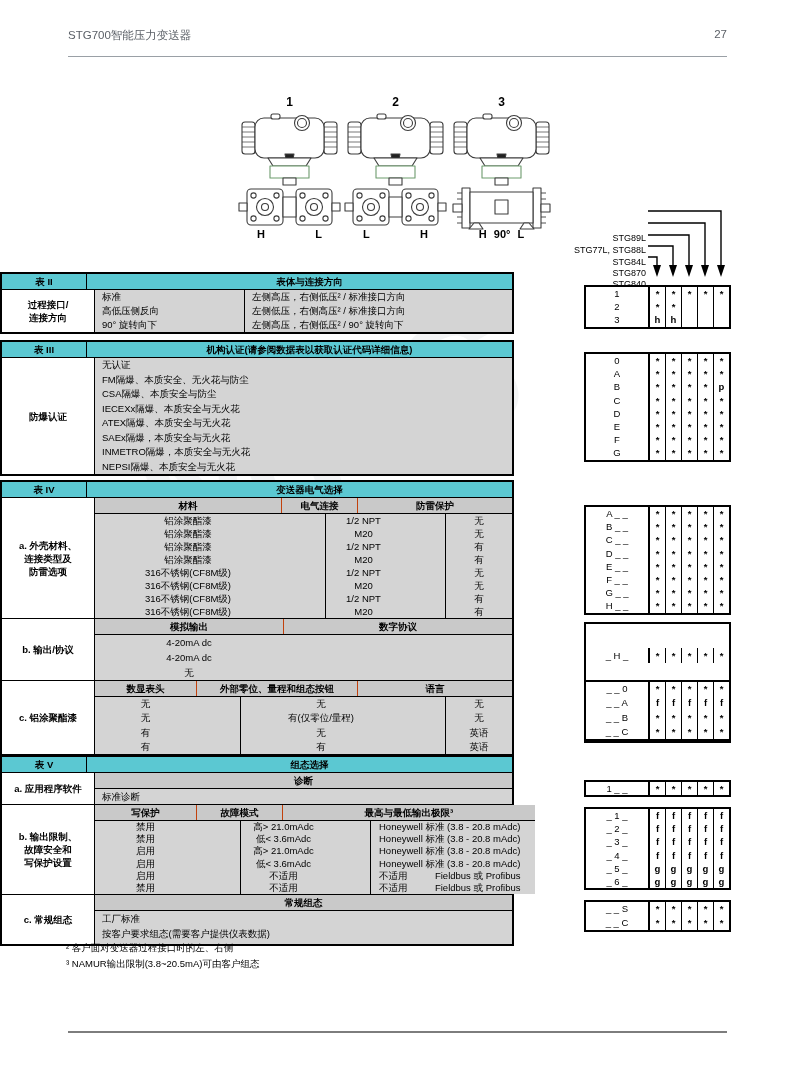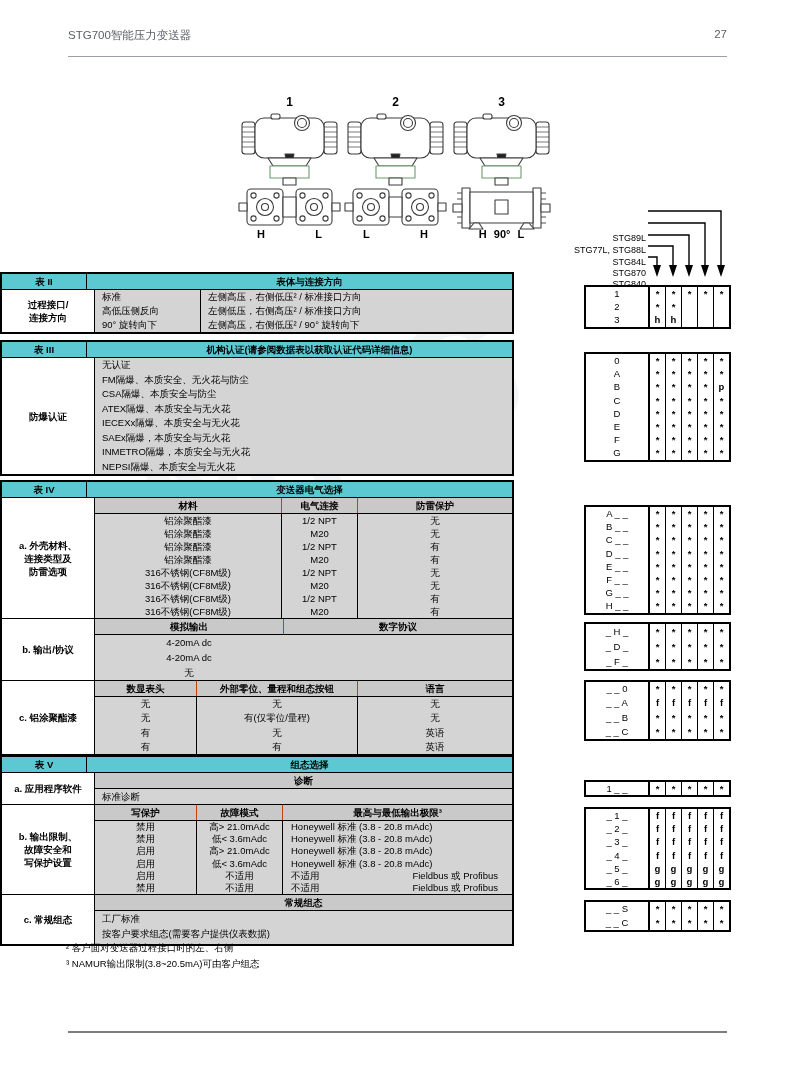--- a/index.html
+++ b/index.html
@@ -31,35 +31,35 @@
   .sec{display:flex;}
   .sec + .sec{border-top:1px solid #000;}
   .rlabel{width:92px;flex:none;display:flex;flex-direction:column;justify-content:center;align-items:center;
         background:#fff;font-weight:bold;text-align:center;line-height:13px;}
   .rbody{flex:1;border-left:1px solid #000;display:flex;flex-direction:column;}
   .subhead{display:flex;height:15px;line-height:15px;font-weight:bold;text-align:center;background:#c9c9c9;
         border-bottom:1px solid #000;}
   .subhead > div{flex:none;}
   .subhead > div + div{border-left:1px solid #c2410c;}
   .subhead .fx, .cols .fx{flex:1;}
-  .cols{display:flex;flex:1;background:#d4d4d4;}
+  .cols{display:flex;flex:1;background:#d4d4d4;gap:44px;}
   .col{display:flex;flex-direction:column;flex:none;}
   .cols > .col + .col{border-left:1px solid #000;}
   .line{height:var(--lh,14px);line-height:var(--lh,14px);white-space:nowrap;}
   .left{text-align:left;padding-left:7px;}
   .center{text-align:center;}
   .split{display:flex;}
   .split .l{flex:1;text-align:left;padding-left:8px;}
   .split .r{text-align:right;padding-right:14px;}
   .w105{width:105px;} .w186{width:186px;} .w75{width:75px;} .w188{width:188px;}
   .w101{width:101px;} .w160{width:160px;} .w85{width:85px;}
   
   .cgrid{position:absolute;left:584px;border:2px solid #000;background:#fff;font-size:9.5px;}
   .crow{display:flex;height:13.2px;line-height:13.2px;}
-  .cgrid.h15 .crow{height:15px;line-height:15px;}
+  .cgrid.h15 .crow{height:15px;line-height:15px;margin-top:24px;}
   .cgrid.h143 .crow{height:14.3px;line-height:14.3px;}
   .cgrid.h14 .crow{height:14px;line-height:14px;}
   .clabel{width:62px;flex:none;text-align:center;border-right:2px solid #000;}
   .ccell{width:15px;flex:none;text-align:center;font-weight:bold;}
   .ccell + .ccell{border-left:1px solid #000;}
   .footnote{position:absolute;left:66px;font-size:9.5px;height:14px;line-height:14px;}
 </style>
 </head>
 <body>
 
@@ -279,22 +279,22 @@
       <div class="rlabel">
         <div>防爆认证</div>
       </div>
       <div class="rbody">
         <div class="cols">
           <div class="col fx">
 
           <div class="line left">无认证</div>
               <div class="line left">FM隔爆、本质安全、无火花与防尘</div>
               <div class="line left">CSA隔爆、本质安全与防尘</div>
+              <div class="line left">IECEXx隔爆、本质安全与无火花</div>
               <div class="line left">ATEX隔爆、本质安全与无火花</div>
-              <div class="line left">IECEXx隔爆、本质安全与无火花</div>
               <div class="line left">SAEx隔爆，本质安全与无火花</div>
               <div class="line left">INMETRO隔爆，本质安全与无火花</div>
               <div class="line left">NEPSI隔爆、本质安全与无火花</div>
             </div>
         </div>
       </div>
     </div>
   </div>
   <div class="cgrid" style="top:352px">
 

